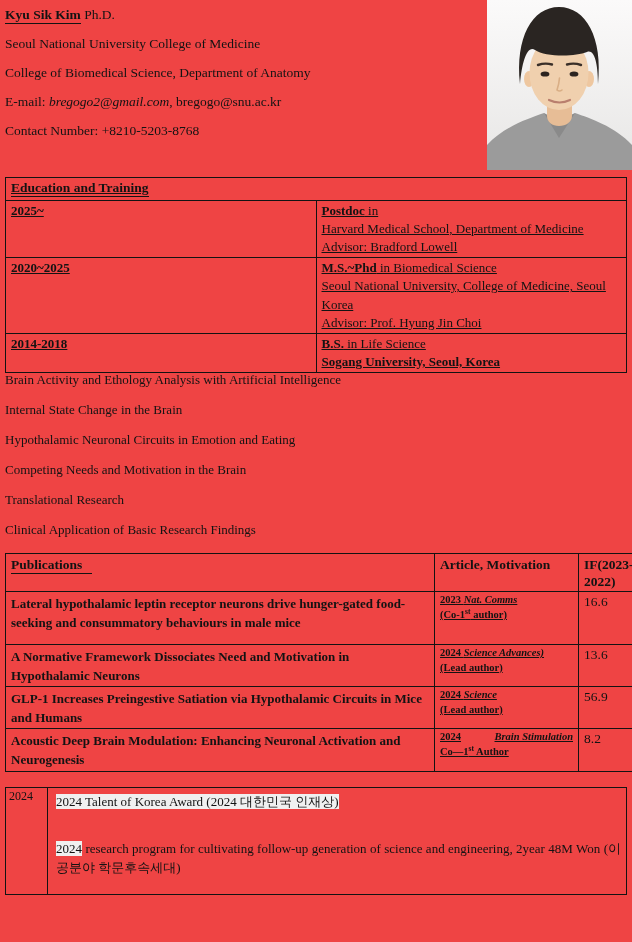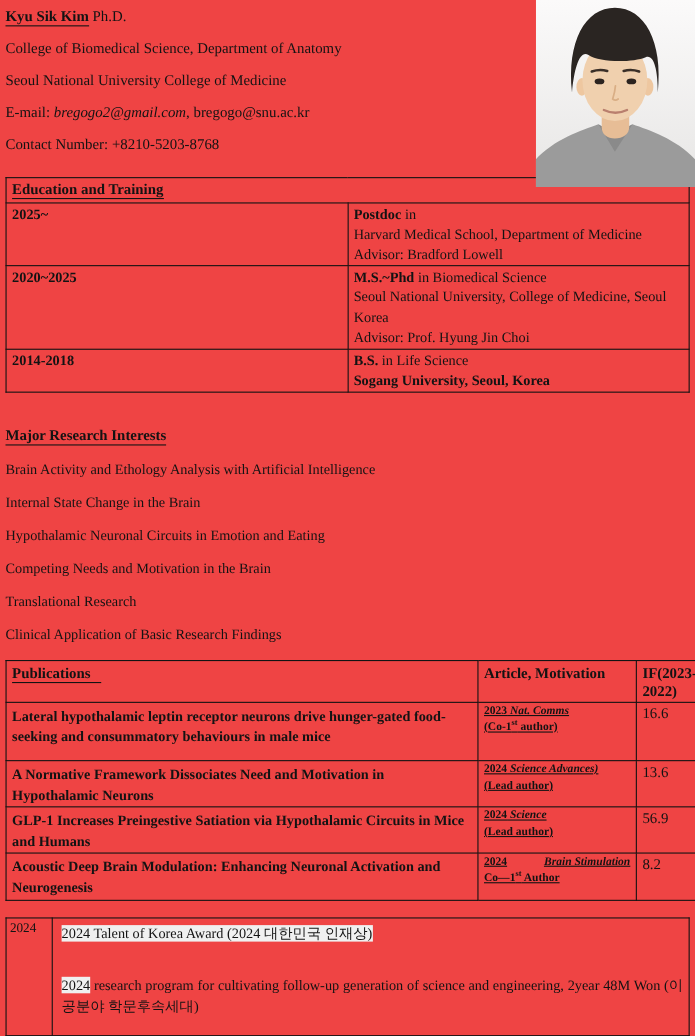--- a/index.html
+++ b/index.html
@@ -26,21 +26,21 @@
   
   .photo{position:absolute;top:0;right:0;width:145px;height:170px;overflow:hidden;}
   .photo svg{display:block;}
 
   
   table{border-collapse:collapse;width:622px;table-layout:fixed;}
   td{border:1.4px solid #131313;vertical-align:top;padding:1px 5px;font-size:13px;line-height:18.2px;}
   .thead{height:19px;font-size:13.5px;line-height:16px;padding-top:2px;}
 
   
-  .edu{margin-top:23px;}
+  .edu{margin-top:39px;text-decoration:underline;}
   .edu .c1{width:144px;font-weight:bold;}
   .edu .r1 td{height:53px;}
   .edu .r2 td{height:53px;}
   .edu .r3 td{height:31px;}
 
   
   .sec-title{margin:32px 0 17px 0;font-size:13.5px;line-height:14px;font-weight:bold;}
   .interest{margin:0 0 16.5px 0;font-size:13px;line-height:13.5px;}
 
   
@@ -67,22 +67,22 @@
   .just{text-align:justify;}
   .highlight{background:#f0f0f0;}
 </style>
 </head>
 <body>
 
 <div class="page">
 
   <div class="hdr">
     <p><span class="name ul">Kyu Sik Kim</span><span> Ph.D.</span></p>
+    <p>Seoul National University College of Medicine</p>
     <p>College of Biomedical Science, Department of Anatomy</p>
-    <p>Seoul National University College of Medicine</p>
     <p><span>E-mail: </span><span class="it">bregogo2@gmail.com</span><span>, bregogo@snu.ac.kr</span></p>
     <p>Contact Number: +8210-5203-8768</p>
   </div>
 
   <div class="photo">
     <svg width="145" height="170" viewBox="0 0 145 170" xmlns="http://www.w3.org/2000/svg">
       <defs>
         <linearGradient id="bgGrad" x1="0" y1="0" x2="0" y2="1">
           <stop offset="0" stop-color="#fbfafa"></stop>
           <stop offset="1" stop-color="#e7e6e5"></stop>
@@ -139,21 +139,20 @@
     <tr class="r3">
       <td class="c1">2014-2018</td>
       <td>
         <div><span class="bold">B.S.</span><span> in Life Science</span></div>
         <div class="bold">Sogang University, Seoul, Korea</div>
       </td>
     </tr>
   </tbody>
     </table>
 
-  <div class="sec-title"><span class="ul">Major Research Interests</span></div>
   <p class="interest">Brain Activity and Ethology Analysis with Artificial Intelligence</p>
   <p class="interest">Internal State Change in the Brain</p>
   <p class="interest">Hypothalamic Neuronal Circuits in Emotion and Eating</p>
   <p class="interest">Competing Needs and Motivation in the Brain</p>
   <p class="interest">Translational Research</p>
   <p class="interest">Clinical Application of Basic Research Findings</p>
 
   <table class="pubs">
     <tbody>
         <tr class="phead">

